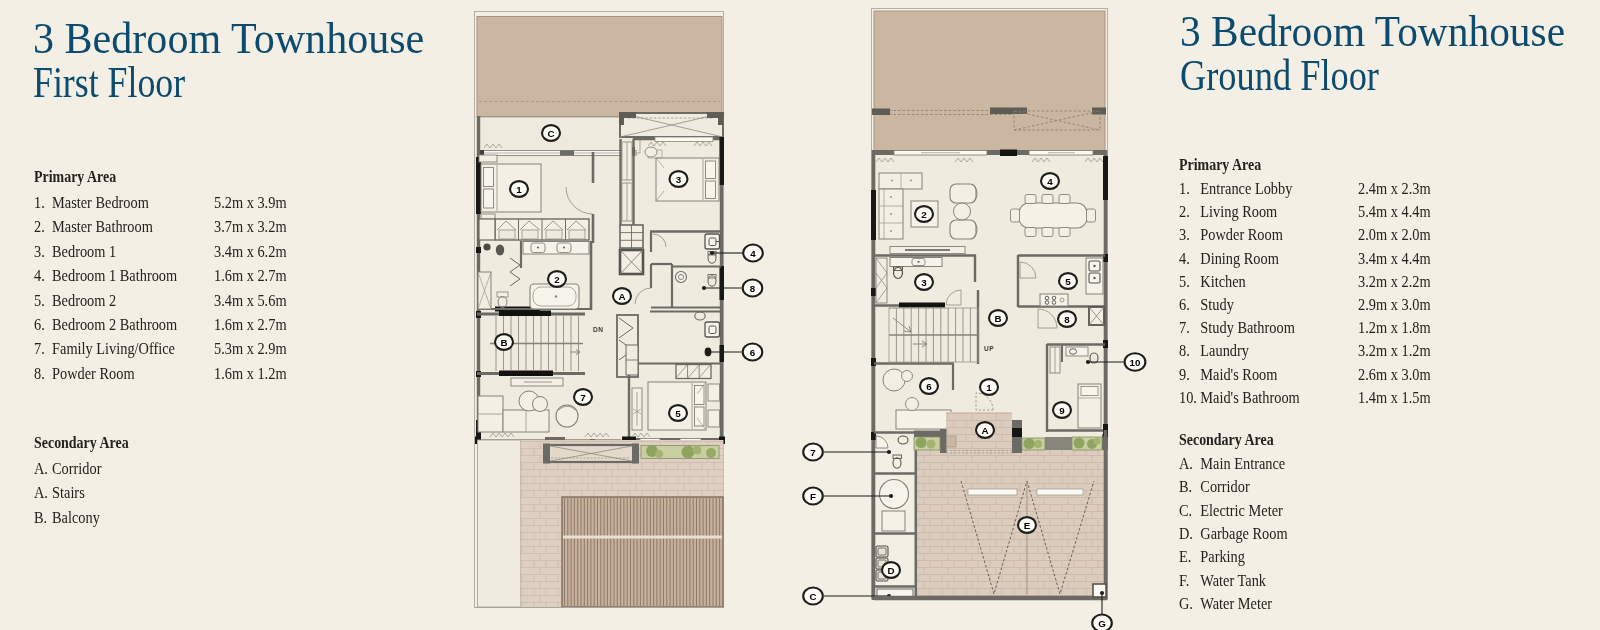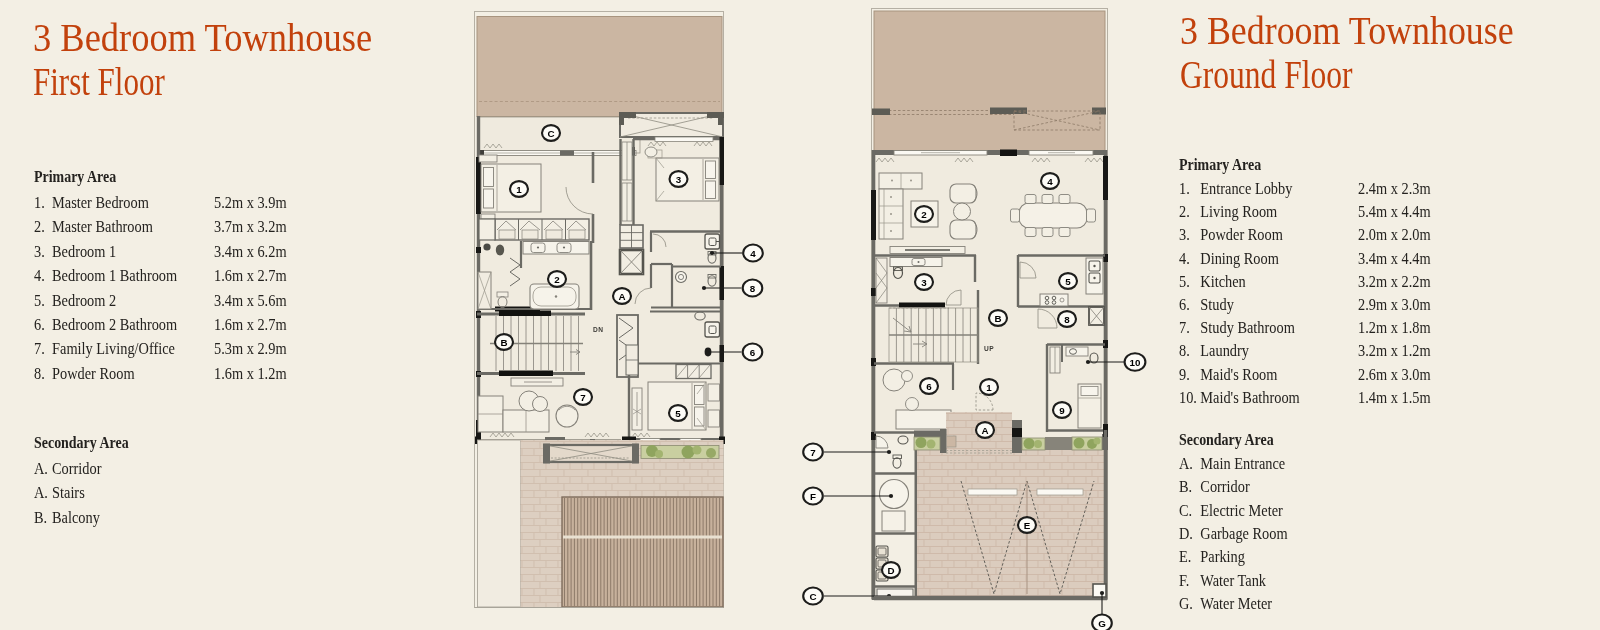--- a/index.html
+++ b/index.html
@@ -1,18 +1,18 @@
 <!DOCTYPE html>
 <html><head>
 <meta charset="utf-8">
 <style>
   html,body{margin:0;padding:0;}
   body{width:1600px;height:630px;background:#f3efe4;overflow:hidden;position:relative;
        font-family:"Liberation Serif", serif;}
-  .title{position:absolute;color:#c2410c;font-size:39px;line-height:44px;letter-spacing:0;white-space:nowrap;}
+  .title{position:absolute;color:#0c4a6e;font-size:45px;line-height:44px;letter-spacing:0;white-space:nowrap;}
   .title span{display:inline-block;transform-origin:0 100%;}
   .legend{position:absolute;font-size:17.5px;color:#24221f;letter-spacing:0;transform:scaleX(0.82);transform-origin:0 0;}
   .legend .hd{font-weight:bold;font-size:17px;}
   .legend .row{position:relative;white-space:nowrap;}
   .legend .num{display:inline-block;}
   .legend .dim{position:absolute;top:0;}
   svg{position:absolute;display:block;}
   .lbl{font-family:"Liberation Sans",sans-serif;font-weight:bold;font-size:9.8px;}
 </style>
 </head>

